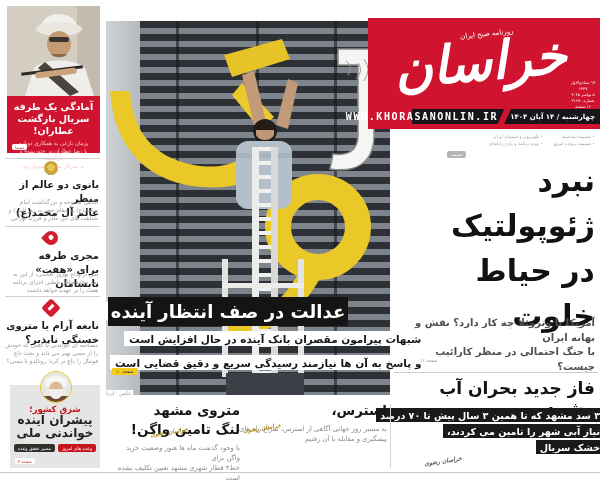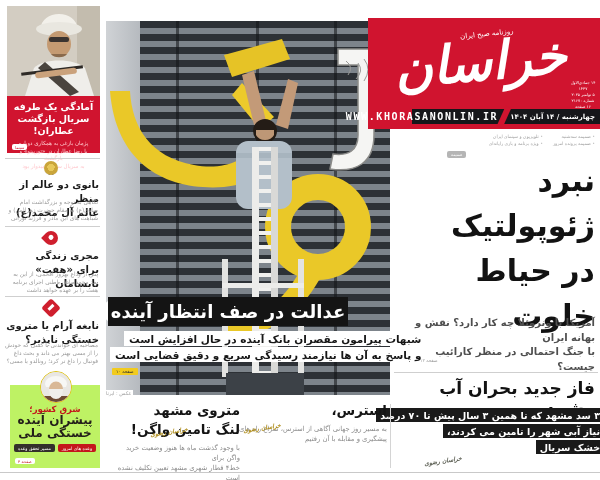--- a/index.html
+++ b/index.html
@@ -52,21 +52,21 @@
   .ph-rail{position:absolute;width:6px;height:118px;top:238px;background:#e3e3e1;}
   .ph-railbar{position:absolute;left:116px;top:262px;width:82px;height:5px;background:#ececea;}
   .ph-platform{position:absolute;left:120px;top:352px;width:78px;height:22px;background:#3c4147;}
 
   .center-bar{left:108px;top:297px;width:240px;height:29px;background:#141414;color:#fff;
               font-size:18px;font-weight:bold;text-align:center;line-height:29px;white-space:nowrap;}
   .center-notch{left:96px;top:301px;width:0;height:0;border-top:10px solid transparent;
                 border-bottom:10px solid transparent;border-right:12px solid #fff;}
   .hl-white{left:110px;top:331px;}
   .hl-white span{display:table;background:#fff;color:#161616;font-size:10.5px;font-weight:bold;
-                 line-height:12px;padding:1.5px 5px;margin-bottom:1px;white-space:nowrap;}
+                 line-height:12px;padding:1.5px 5px;margin-bottom:9px;white-space:nowrap;}
   .yellow-tag{left:112px;top:368px;background:#f2cb1d;color:#333;font-size:4.5px;padding:1px 4px;border-radius:1px;}
   .photo-credit{left:104px;top:390px;font-size:5px;color:#9a9a9a;background:#fff;padding:0 2px;}
 
   
   .b-article{top:401px;text-align:right;}
   .b-title{font-size:13.5px;font-weight:bold;color:#141414;line-height:19px;}
   .b-sum{font-size:6.8px;color:#8a8a8a;line-height:10px;margin-top:4px;}
   .v-divider{left:390px;top:404px;width:1px;height:64px;background:#d4d4d4;}
   .footer-line{left:0;top:472px;width:600px;height:1px;background:#c9c9c9;}
 
@@ -81,21 +81,21 @@
   .side-div{left:5px;width:95px;}
   .side-icon{left:44px;width:14px;height:14px;}
   .icon-emblem{background:radial-gradient(circle at 50% 45%,#e8c85a 0 35%,#caa53a 35% 70%,#8f6f1d 70%);border-radius:50%;}
   .icon-drop{background:#cf1f2e;border-radius:50% 50% 50% 0;transform:rotate(45deg);}
   .icon-drop i{position:absolute;left:4px;top:4px;width:5px;height:5px;background:#fff;border-radius:50%;}
   .icon-badge{background:#cf1f2e;border-radius:3px;transform:rotate(45deg);}
   .icon-badge i{position:absolute;left:5px;top:3px;width:3px;height:7px;background:#fff;}
   .side-title{left:4px;width:95px;text-align:right;font-size:10px;font-weight:bold;color:#1a1a1a;line-height:14px;}
   .side-body{left:4px;width:94px;text-align:right;font-size:5.8px;color:#9a9a9a;line-height:8px;}
 
-  .promo{left:10px;top:385px;width:90px;height:83px;background:#bef264;text-align:center;}
+  .promo{left:10px;top:385px;width:90px;height:83px;background:#e5e5e5;text-align:center;}
   .promo-circle{position:absolute;left:30px;top:-14px;width:30px;height:30px;border-radius:50%;
                 background:#e9e7e3;overflow:hidden;border:1px solid #e0c414;}
   .promo-kicker{margin-top:19px;font-size:8.5px;font-weight:bold;color:#c4161c;}
   .promo-title{font-size:12px;font-weight:bold;color:#241f1a;line-height:13px;}
   .promo-tags{display:flex;justify-content:center;gap:3px;margin-top:4px;}
   .promo-tags span{font-size:4.5px;color:#fff;padding:1.5px 4px;border-radius:2px;white-space:nowrap;}
   .tag-red{background:#c4161c;}
   .tag-dark{background:#33302b;}
   .promo-small{position:absolute;left:5px;bottom:4px;background:#fff;color:#c4161c;
                font-size:4px;padding:0.5px 3px;border-radius:2px;}
@@ -254,21 +254,21 @@
     <div>نگاهی به توجه و بزرگداشت امام</div>
     <div>صادق(ع) به مقام حضرت زهرا(س) و</div>
     <div>شباهت های این مادر و فرزند نورانی</div>
   </div>
   <div class="abs divider-h side-div" style="top:226px;"></div>
 
   <div class="abs side-icon icon-drop" style="top:231px;">
       <i></i>
     </div>
   <div class="abs side-title" style="top:249px;">
-    <div>مجری زندگی</div>
+    <div>مجری طرفه</div>
     <div>برای «هفت» نابسامان</div>
   </div>
   <div class="abs side-body" style="top:270px;">
     <div>پس از وداع بهروز افخمی، از این به</div>
     <div>بعد محمدصادق باطنی اجرای برنامه</div>
     <div>هفت را بر عهده خواهد داشت</div>
   </div>
   <div class="abs divider-h side-div" style="top:296px;"></div>
 
   <div class="abs side-icon icon-badge" style="top:301px;">
@@ -290,21 +290,21 @@
         <rect width="30" height="30" fill="#e9e7e3"></rect>
         <rect x="0" y="24" width="30" height="6" fill="#6d4a35"></rect>
         <path d="M4,12 a11,8 0 0 1 22,0 l-1,3 h-20 z" fill="#f7f7f5"></path>
         <ellipse cx="15" cy="17" rx="7" ry="7.5" fill="#d9b896"></ellipse>
         <path d="M8,19 a7,8 0 0 0 14,0 v-2 h-14 z" fill="#f0efec"></path>
       </svg>
     </div>
     <div class="promo-kicker">شرق کشور؛</div>
     <div class="promo-title">
       <div>پیشران آینده</div>
-      <div>خستگی ملی</div>
+      <div>خواندنی ملی</div>
     </div>
     <div class="promo-tags">
       <span class="tag-red">وعده های امروز</span>
       <span class="tag-dark">مسیر تحقق وعده</span>
     </div>
     <span class="promo-small">صفحه ۴</span>
   </div>
 
 </div>
 

